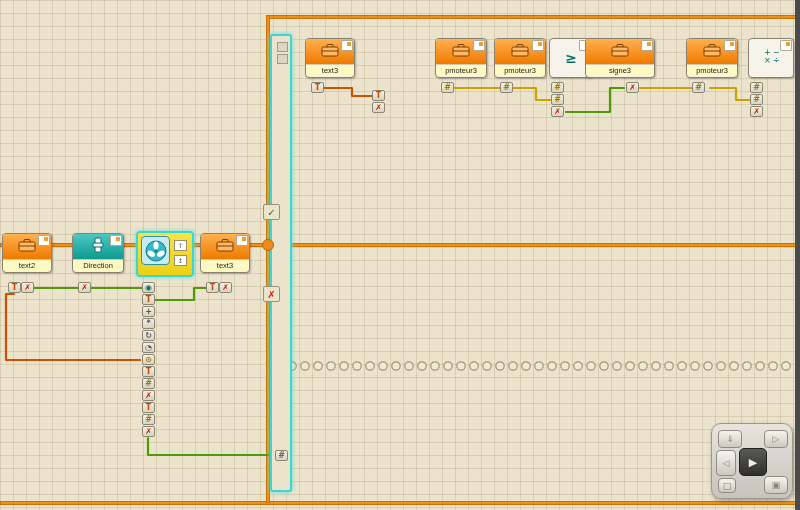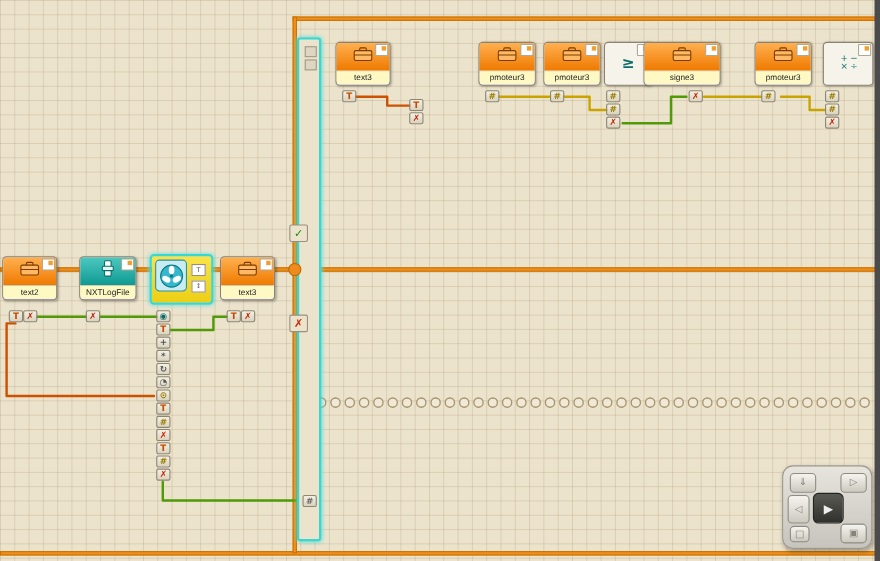--- a/index.html
+++ b/index.html
@@ -214,21 +214,21 @@
       <div class="plug" style="left: 8px; top: 282px; color: rgb(200, 74, 0);">T</div>
       <div class="plug" style="left: 21px; top: 282px; color: rgb(196, 32, 0);">✗</div>
       <div class="blk" style="left: 72px; top: 233px; width: 52px; height: 40px;">
         <div class="hdr teal">
           <span><svg width="14" height="16" viewBox="0 0 14 16">
               <rect x="4" y="1" width="6" height="14" rx="1" fill="#fff" stroke="#0a6e68"></rect>
               <rect x="2" y="6" width="10" height="4" rx="1" fill="#e8f4f2" stroke="#0a6e68"></rect>
             </svg></span>
           <div class="fold"></div>
         </div>
-        <div class="lbl">NXTLogFile</div>
+        <div class="lbl">Direction</div>
       </div>
       <div class="plug" style="left: 78px; top: 282px; color: rgb(196, 32, 0);">✗</div>
       <div class="blk sel motor" style="left: 136px; top: 231px; width: 58px; height: 46px;">
         <span class="fanwrap">
           <svg width="22" height="22" viewBox="0 0 22 22">
             <circle cx="11" cy="11" r="10" fill="#35b8cc" stroke="#0a7e8c"></circle>
             <g fill="#fff">
               <ellipse cx="11" cy="5.5" rx="2.6" ry="4"></ellipse>
               <ellipse cx="6.2" cy="13.8" rx="2.6" ry="4" transform="rotate(120 6.2 13.8)"></ellipse>
               <ellipse cx="15.8" cy="13.8" rx="2.6" ry="4" transform="rotate(240 15.8 13.8)"></ellipse>

